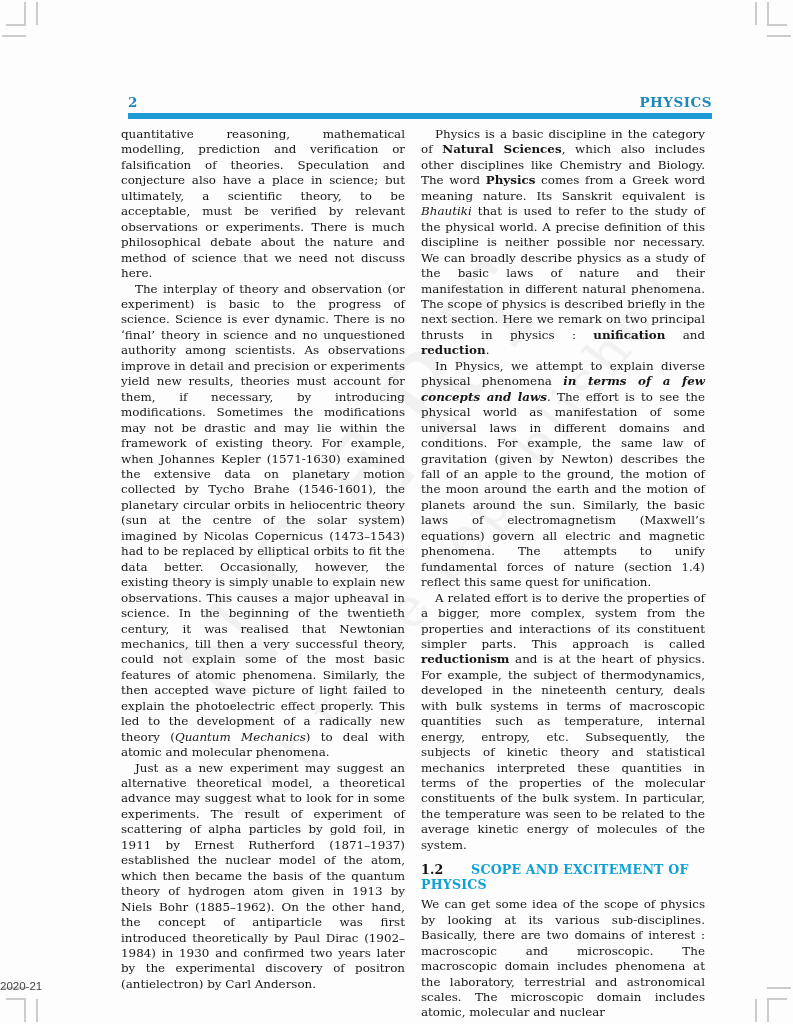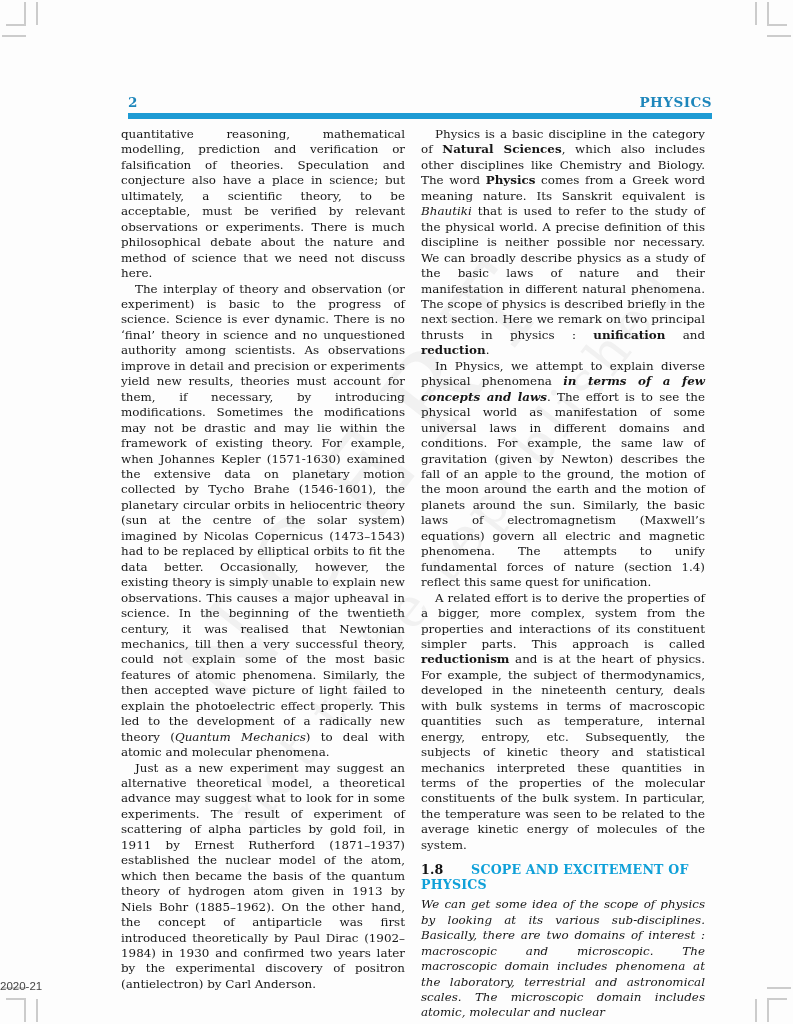--- a/index.html
+++ b/index.html
@@ -74,19 +74,19 @@
   <div class="columns">
     <div class="col">
         <p class="para" style="color: rgb(22, 22, 22);"><span>quantitative reasoning, mathematical modelling, prediction and verification or falsification of theories. Speculation and conjecture also have a place in science; but ultimately, a scientific theory, to be acceptable, must be verified by relevant observations  or experiments. There is much philosophical debate about the nature and method of science that we need not discuss here.</span></p>
         <p class="para ind" style="color: rgb(22, 22, 22);"><span>The interplay of theory and observation (or experiment) is basic to the progress of science. Science is ever dynamic. There is no ‘final’ theory in science and no unquestioned authority among scientists.  As observations improve in detail and precision or experiments yield new results, theories must account for them, if necessary, by introducing modifications. Sometimes the modifications may not be drastic and may lie within the framework of existing theory.  For example, when Johannes Kepler (1571-1630) examined the extensive data on planetary motion collected by Tycho Brahe (1546-1601), the planetary circular orbits in heliocentric  theory (sun at the centre of the solar system) imagined by Nicolas Copernicus (1473–1543) had to be replaced by elliptical orbits to fit the data better.  Occasionally, however, the  existing theory is simply unable to explain new observations.  This causes a major upheaval in science. In the beginning of the twentieth century, it was realised that Newtonian mechanics, till then a very successful theory, could not explain some of the most basic features of atomic phenomena. Similarly, the then accepted wave picture of light failed to explain the photoelectric effect properly. This led to the development of a  radically new theory (</span><span class="run-i">Quantum Mechanics</span><span>) to deal with atomic and molecular phenomena.</span></p>
         <p class="para ind" style="color: rgb(22, 22, 22);"><span>Just as a new experiment may suggest an alternative theoretical model, a theoretical advance may suggest what to look for in some experiments.  The result of experiment of scattering of alpha particles by gold foil, in 1911 by Ernest Rutherford (1871–1937) established the nuclear model of the atom, which then became the basis of the quantum theory of hydrogen atom given in 1913 by Niels Bohr (1885–1962). On the other hand, the concept of antiparticle was first introduced theoretically by Paul Dirac (1902–1984) in 1930 and confirmed two years later by the experimental discovery of positron (antielectron) by Carl Anderson.</span></p>
       </div>
     <div class="col">
         <p class="para ind" style="color: rgb(22, 22, 22);"><span>Physics is a basic discipline in the category of </span><span class="run-b">Natural Sciences</span><span>, which also includes other disciplines like Chemistry and Biology. The word </span><span class="run-b">Physics</span><span> comes from a Greek word meaning nature. Its Sanskrit equivalent is </span><span class="run-i">Bhautiki</span><span> that is used to refer to the study of the physical world. A precise definition of this discipline is neither possible nor necessary.  We can broadly describe physics as a study of the basic laws of  nature and their manifestation in different natural phenomena.  The scope of physics is described briefly in the next section.  Here we remark on two principal thrusts in physics : </span><span class="run-b">unification</span><span> and </span><span class="run-b">reduction</span><span>.</span></p>
         <p class="para ind" style="color: rgb(22, 22, 22);"><span>In Physics, we attempt to explain diverse physical phenomena </span><span class="run-bi">in terms of a few concepts and laws</span><span>.  The effort is to see the physical world as manifestation of some universal laws in different domains and conditions.  For example, the same law of gravitation (given by Newton) describes the fall of an apple to the ground, the motion of the moon around the earth and the motion of planets around the sun. Similarly, the basic laws of electromagnetism (Maxwell’s equations) govern all electric and magnetic phenomena. The attempts to unify fundamental forces of nature (section 1.4) reflect this same quest for unification.</span></p>
         <p class="para ind" style="color: rgb(22, 22, 22);"><span>A related effort is to derive the properties of a bigger, more complex, system from the properties and interactions of its constituent simpler parts. This approach is called </span><span class="run-b">reductionism</span><span> and is at the heart of physics.  For example, the subject of thermodynamics, developed in the nineteenth century, deals with bulk systems in terms of macroscopic quantities such as temperature, internal energy, entropy, etc.  Subsequently, the subjects of kinetic theory and statistical mechanics interpreted these quantities in terms of the properties of the molecular constituents of the bulk system.  In particular, the temperature was seen to be related to the average kinetic energy of molecules  of the system.</span></p>
-        <div class="section-heading"><span style="color: rgb(17, 17, 17);">1.8 </span><span style="color: rgb(15, 160, 216); margin-left: 23px;">SCOPE AND EXCITEMENT OF PHYSICS</span></div>
-        <p class="para" style="color: rgb(22, 22, 22); font-style: italic;"><span>We can get some idea of the scope of physics by looking at its various sub-disciplines.  Basically, there are two domains of interest : macroscopic and microscopic. The macroscopic domain includes phenomena at the laboratory, terrestrial and astronomical scales. The microscopic domain includes atomic, molecular and nuclear</span></p>
+        <div class="section-heading"><span style="color: rgb(17, 17, 17);">1.2 </span><span style="color: rgb(15, 160, 216); margin-left: 23px;">SCOPE AND EXCITEMENT OF PHYSICS</span></div>
+        <p class="para" style="color: rgb(22, 22, 22);"><span>We can get some idea of the scope of physics by looking at its various sub-disciplines.  Basically, there are two domains of interest : macroscopic and microscopic. The macroscopic domain includes phenomena at the laboratory, terrestrial and astronomical scales. The microscopic domain includes atomic, molecular and nuclear</span></p>
       </div>
   </div>
 
   <div class="footer">2020-21</div>
 </div>
 
 </body></html>

